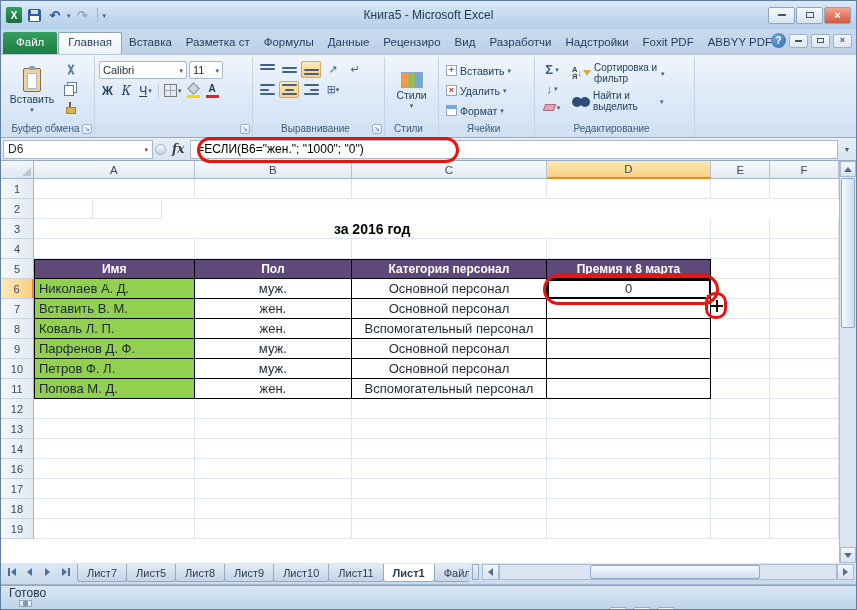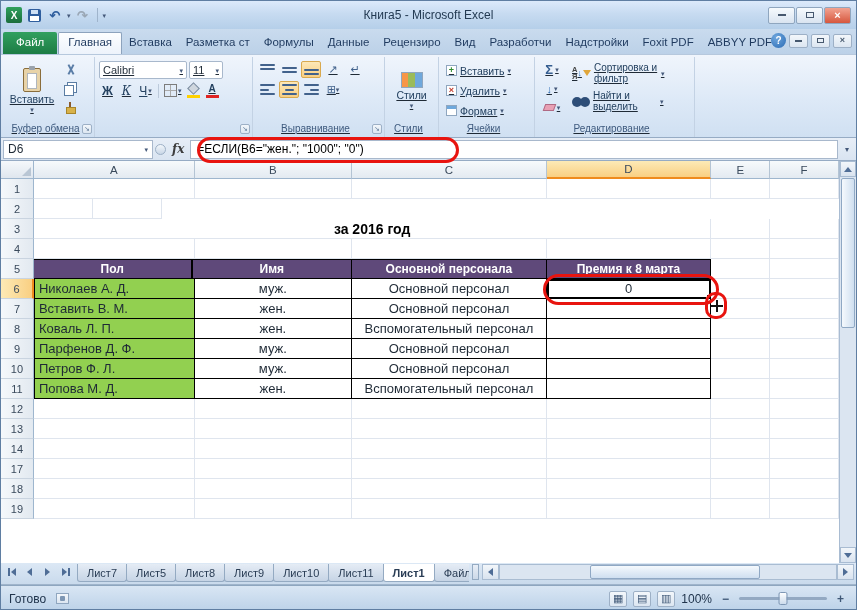--- a/index.html
+++ b/index.html
@@ -43,21 +43,21 @@
            color:#fff; font-size:10px; font-weight:bold; display:flex; align-items:center; justify-content:center; }
   .wbc { width:19px; height:14px; border:1px solid #9db0c6; border-radius:2px;
          background:linear-gradient(#f3f7fb,#dce6f1); display:flex; align-items:center; justify-content:center; }
   .wbc .bar { width:7px; height:2px; background:#46586e; }
   .wbc .box { width:7px; height:5px; border:1px solid #46586e; }
   .wbc .x { font-size:9px; color:#46586e; font-weight:bold; line-height:1; }
 
   
   #ribbon { height:84px; background:linear-gradient(#f0f5fc,#dde9f7 55%,#d0e0f2); border-top:1px solid #b6c8dd;
             border-bottom:1px solid #96abc4; display:flex; padding:2px 0 0 2px; }
-  .rgroup { position:relative; border-right:1px solid #c3d2e4; padding:2px 4px 0; display:flex; flex-direction:column;text-decoration:underline; }
+  .rgroup { position:relative; border-right:1px solid #c3d2e4; padding:2px 4px 0; display:flex; flex-direction:column; }
   .rg-body { flex:1; display:flex; }
   .rg-label { font-size:10px; color:#3e5a7e; text-align:center; padding:1px 8px 3px 2px; white-space:nowrap; }
   .launcher { position:absolute; right:2px; bottom:3px; width:10px; height:10px; font-size:7px; color:#5e7896;
               border:1px solid #9db0c6; border-radius:2px; display:flex; align-items:center; justify-content:center;
               background:linear-gradient(#f3f7fb,#dce6f1); }
   .bigbtn { width:50px; display:flex; flex-direction:column; align-items:center; justify-content:center;
             font-size:10.5px; color:#23405f; border:1px solid transparent; border-radius:3px; gap:1px; }
   .clipicon { width:18px; height:24px; background:#e8d3a8; border:1px solid #8a6d3b; border-radius:2px; position:relative; }
   .clipicon::before { content:""; position:absolute; left:3px; top:4px; right:3px; bottom:2px; background:#fff; border:1px solid #b0b6bd; }
   .clipicon::after { content:""; position:absolute; left:5px; top:-3px; width:6px; height:4px; background:#9aa2ab; border-radius:1px; }
@@ -184,21 +184,21 @@
           border-radius:0 0 3px 3px; margin-right:-1px; white-space:nowrap; }
   .stab.active { background:#fff; font-weight:bold; z-index:2; position:relative; }
   .splitter { width:7px; height:16px; background:linear-gradient(#e8eef6,#ccd9e8); border:1px solid #94aac2; margin:0 2px; }
   #hscroll { flex:1; height:16px; display:flex; align-items:stretch; }
   #htrack { flex:1; background:#dbe5f1; border:1px solid #a9bcd2; position:relative; }
   #hthumb { position:absolute; left:90px; top:0; width:170px; height:100%;
             background:linear-gradient(#f5f9fd,#cfdff0); border:1px solid #8fa8c4; border-radius:2px; }
 
   
   #statusbar { height:26px; background:linear-gradient(#d9e6f4,#bcd2e8); border-top:1px solid #8ea6bf;
-               display:flex; align-items:center; padding:0 8px; font-size:12px; color:#20344c; }
+               display:flex; align-items:flex-start; padding:0 8px; font-size:12px; color:#20344c;flex-direction:column; }
   #macrorec { width:13px; height:11px; border:1px solid #8fa6bf; background:linear-gradient(#f3f7fb,#dce6f1);
               margin-left:10px; display:flex; align-items:center; justify-content:center; }
   #macrorec i { width:5px; height:5px; background:#7e97b4; border-radius:1px; }
   #sb-right { margin-left:auto; display:flex; align-items:center; gap:6px; }
   .viewbtn { width:18px; height:16px; display:flex; align-items:center; justify-content:center; font-size:11px;
              color:#3f5877; border:1px solid #9db0c6; background:linear-gradient(#f3f7fb,#dce6f1); border-radius:2px; }
   .zbtn { width:15px; height:15px; display:flex; align-items:center; justify-content:center; font-size:12px;
           color:#3f5877; font-weight:bold; }
   #ztrack { width:88px; height:3px; background:#93a9c2; border-radius:2px; position:relative; }
   #ztrack::before { content:""; position:absolute; left:50%; top:-3px; width:1px; height:9px; background:#7e97b4; }
@@ -523,23 +523,23 @@
             <div class="rowhdr">4</div>
             <div class="cell" style="width: 161px;"></div>
             <div class="cell" style="width: 158px;"></div>
             <div class="cell" style="width: 195px;"></div>
             <div class="cell" style="width: 165px;"></div>
             <div class="cell" style="width: 59px;"></div>
             <div class="cell" style="width: 69px;"></div>
           </div>
           <div class="grow">
             <div class="rowhdr">5</div>
+            <div class="cell phdr tb tt lb" style="width: 161px;">Имя</div>
             <div class="cell phdr tb tt" style="width: 158px;">Пол</div>
-            <div class="cell phdr tb tt lb" style="width: 161px;">Имя</div>
-            <div class="cell phdr tb tt" style="width: 195px;">Основной персонала</div>
+            <div class="cell phdr tb tt" style="width: 195px;">Категория персонал</div>
             <div class="cell phdr tb tt" style="width: 165px;">Премия к 8 марта</div>
             <div class="cell" style="width: 59px;"></div>
             <div class="cell" style="width: 69px;"></div>
           </div>
           <div class="grow">
             <div class="rowhdr sel">6</div>
             <div class="cell tb lb green" style="width: 161px;">Николаев А. Д.</div>
             <div class="cell tb ctr" style="width: 158px;">муж.</div>
             <div class="cell tb ctr" style="width: 195px;">Основной персонал</div>
             <div class="cell tb ctr active" style="width: 165px;">0</div>
@@ -604,20 +604,29 @@
             <div class="rowhdr">13</div>
             <div class="cell" style="width: 161px;"></div>
             <div class="cell" style="width: 158px;"></div>
             <div class="cell" style="width: 195px;"></div>
             <div class="cell" style="width: 165px;"></div>
             <div class="cell" style="width: 59px;"></div>
             <div class="cell" style="width: 69px;"></div>
           </div>
           <div class="grow">
             <div class="rowhdr">14</div>
+            <div class="cell" style="width: 161px;"></div>
+            <div class="cell" style="width: 158px;"></div>
+            <div class="cell" style="width: 195px;"></div>
+            <div class="cell" style="width: 165px;"></div>
+            <div class="cell" style="width: 59px;"></div>
+            <div class="cell" style="width: 69px;"></div>
+          </div>
+          <div class="grow">
+            <div class="rowhdr">16</div>
             <div class="cell" style="width: 161px;"></div>
             <div class="cell" style="width: 158px;"></div>
             <div class="cell" style="width: 195px;"></div>
             <div class="cell" style="width: 165px;"></div>
             <div class="cell" style="width: 59px;"></div>
             <div class="cell" style="width: 69px;"></div>
           </div>
           <div class="grow">
             <div class="rowhdr">17</div>
             <div class="cell" style="width: 161px;"></div>

